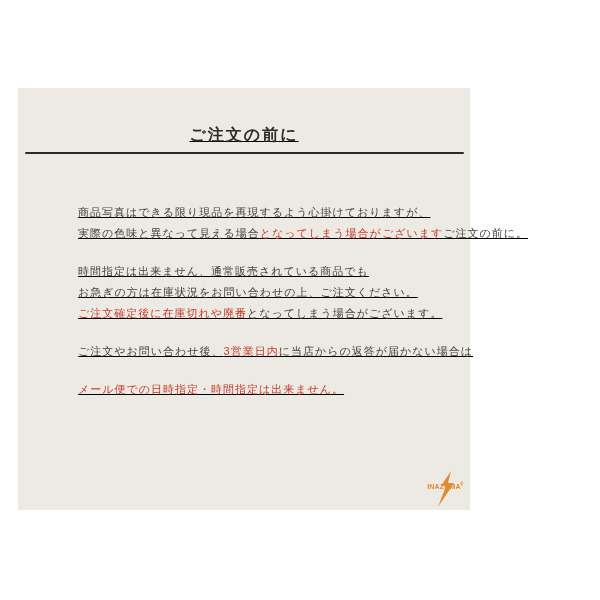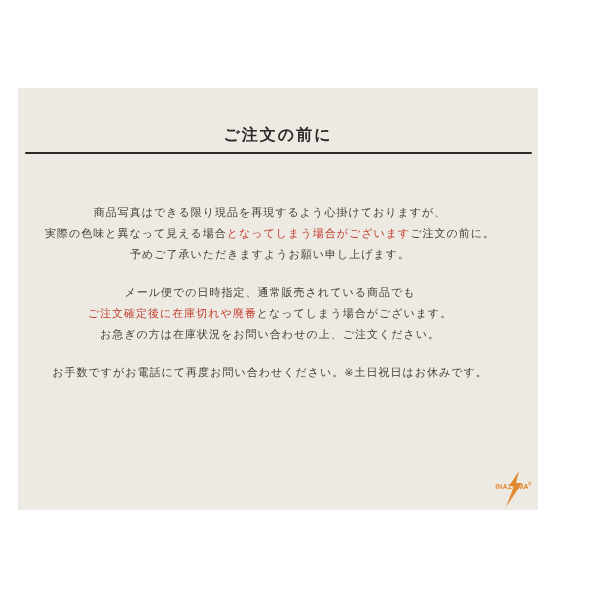--- a/index.html
+++ b/index.html
@@ -15,42 +15,42 @@
   body{
     width:600px;height:600px;
     background:var(--page_bg);
     font-family:"Liberation Sans","DejaVu Sans",sans-serif;
     overflow:hidden;
     position:relative;
   }
   .card{
     position:absolute;
     left:18px;top:88px;
-    width:520px;height:422px;
+    width:452px;height:422px;
     background:var(--card_bg);
+    text-decoration:underline;
   }
   .title{
     margin:0;
     padding-top:36px;
     text-align:center;
     font-size:16px;
     line-height:22px;
     font-weight:600;
     letter-spacing:2px;
     color:var(--title_color);
   }
   .rule{
     height:2px;
     margin:6px 6px 0 7px;
     background:var(--rule);
     border-radius:1px;
   }
   .content{
-    padding:48px 40px 0 24px;
-    text-align:center;
+    padding:48px 40px 0 60px;
   }
   .para{
     margin:0 0 17px 0;
     font-size:11px;
     line-height:21px;
     letter-spacing:1px;
     color:var(--text);
   }
   .ln{display:block;white-space:nowrap;}
   .em{color:var(--accent_red);}
@@ -73,34 +73,34 @@
 <div class="card">
 
   <h1 class="title">ご注文の前に</h1>
   <div class="rule"></div>
 
   <div class="content">
 
     <p class="para">
       <span class="ln"><span class="seg">商品写真はできる限り現品を再現するよう心掛けておりますが、</span></span>
       <span class="ln"><span class="seg">実際の色味と異なって見える場合</span><span class="seg em">となってしまう場合がございます</span><span class="seg">ご注文の前に。</span></span>
-      <span class="ln"><span class="seg">予めご了承いただきますようお願い申し上げます。</span></span>
     </p>
 
     <p class="para">
-      <span class="ln"><span class="seg">メール便での日時指定、通常販売されている商品でも</span></span>
+      <span class="ln"><span class="seg">時間指定は出来ません、通常販売されている商品でも</span></span>
+      <span class="ln"><span class="seg">お急ぎの方は在庫状況をお問い合わせの上、ご注文ください。</span></span>
       <span class="ln"><span class="seg em">ご注文確定後に在庫切れや廃番</span><span class="seg">となってしまう場合がございます。</span></span>
-      <span class="ln"><span class="seg">お急ぎの方は在庫状況をお問い合わせの上、ご注文ください。</span></span>
     </p>
 
     <p class="para">
-      <span class="ln"><span class="seg">お手数ですがお電話にて再度お問い合わせください。※土日祝日はお休みです。</span></span>
+      <span class="ln"><span class="seg">ご注文やお問い合わせ後、</span><span class="seg em">3営業日内</span><span class="seg">に当店からの返答が届かない場合は</span></span>
     </p>
 
     <p class="para">
+      <span class="ln"><span class="seg em">メール便での日時指定・時間指定は出来ません。</span></span>
     </p>
 
   </div>
 
   <div class="logo">
     <svg viewBox="0 0 42 38" xmlns="http://www.w3.org/2000/svg">
       <polygon points="25,1 15,16 20,16 12,37 28,13 22,13"></polygon>
       <text x="18" y="19" font-size="7" text-anchor="middle" letter-spacing="0.2">INAZUMA</text>
       <text x="34" y="16" font-size="4.5">®</text>
     </svg>

